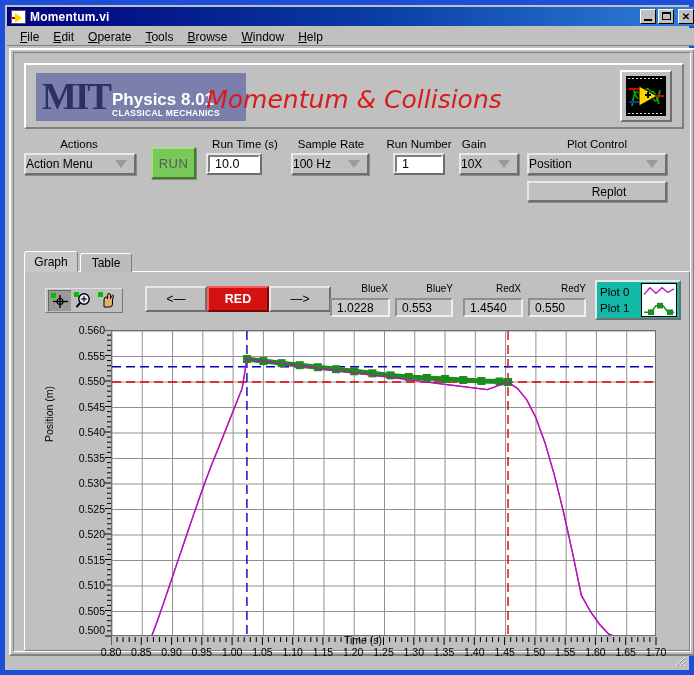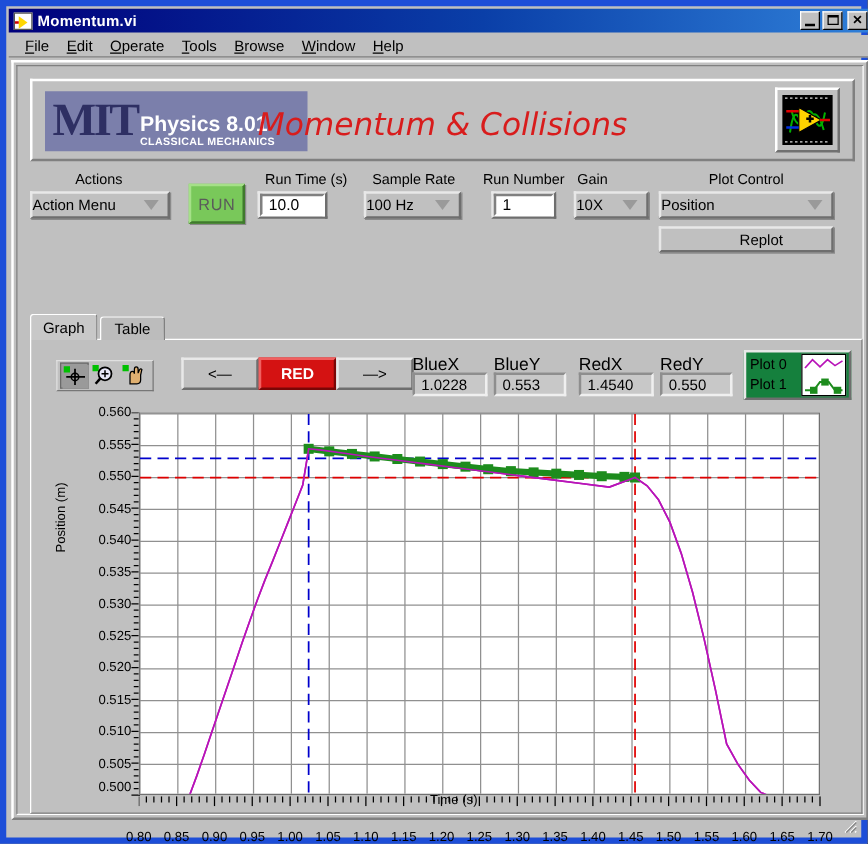--- a/index.html
+++ b/index.html
@@ -199,31 +199,31 @@
     border:2px solid; border-color:#e8e8e8 #6e6e6e #6e6e6e #e8e8e8;
   }
   .red-btn {
     position:absolute; top:0; height:26px;
     background:#d41212; color:#fff; font-size:12.5px; font-weight:bold;
     display:flex; align-items:center; justify-content:center;
     border:2px solid; border-color:#f06060 #7a0606 #7a0606 #f06060;
   }
 
   
-  .ro-label { position:absolute; font-size:14px; color:#000; text-align:left; }
+  .ro-label { position:absolute; font-size:10px; color:#000; text-align:right; }
   .ro-box {
     position:absolute; height:19px; background:#c8c8c8;
     border:2px solid; border-color:#8e8e8e #efefef #efefef #8e8e8e;
     font-size:12px; color:#000; display:flex; align-items:flex-end;
     padding-left:5px;
   }
 
   
   .legend {
-    position:absolute; background:#15803d;
+    position:absolute; background:#14b8a6;
     border:2px solid; border-color:#e8e8e8 #6e6e6e #6e6e6e #e8e8e8;
     display:flex; align-items:stretch;justify-content:space-between;
   }
   .legend-names { width:44px; display:flex; flex-direction:column; justify-content:center; padding-left:3px; }
   .legend-names div { font-size:11.5px; color:#000; height:16px; line-height:16px; }
   .legend-plots { flex:1; background:#fff; border:1px solid #000; margin:1px 2px 1px 0; }
 
   
   .graphframe {
     position:absolute; left:20px; top:52px; width:636px; height:320px;
@@ -240,21 +240,20 @@
     background:#fff; border:1px solid #707070;
     overflow:hidden;
   }
   .ytick {
     position:absolute; right:618px; font-size:10.5px; color:#000;
     text-align:right; width:46px; white-space:nowrap;
   }
   .xtick {
     position:absolute; font-size:10.5px; color:#000; text-align:center;
     width:40px;
-    margin-top:18px;
   }
   .xlabel {
     position:absolute; left:0; right:0; bottom:-2px;
     text-align:center; font-size:10.5px; color:#000;
   }
   .resize-grip {
     position:absolute; right:3px; bottom:3px; width:14px; height:14px;
   }
 </style>
 </head>

